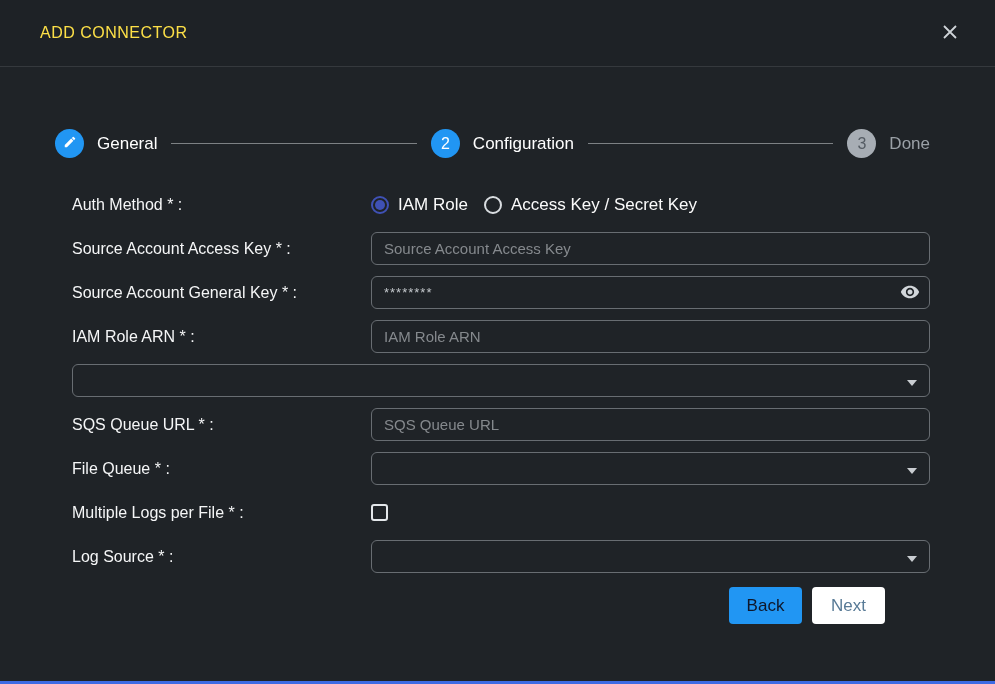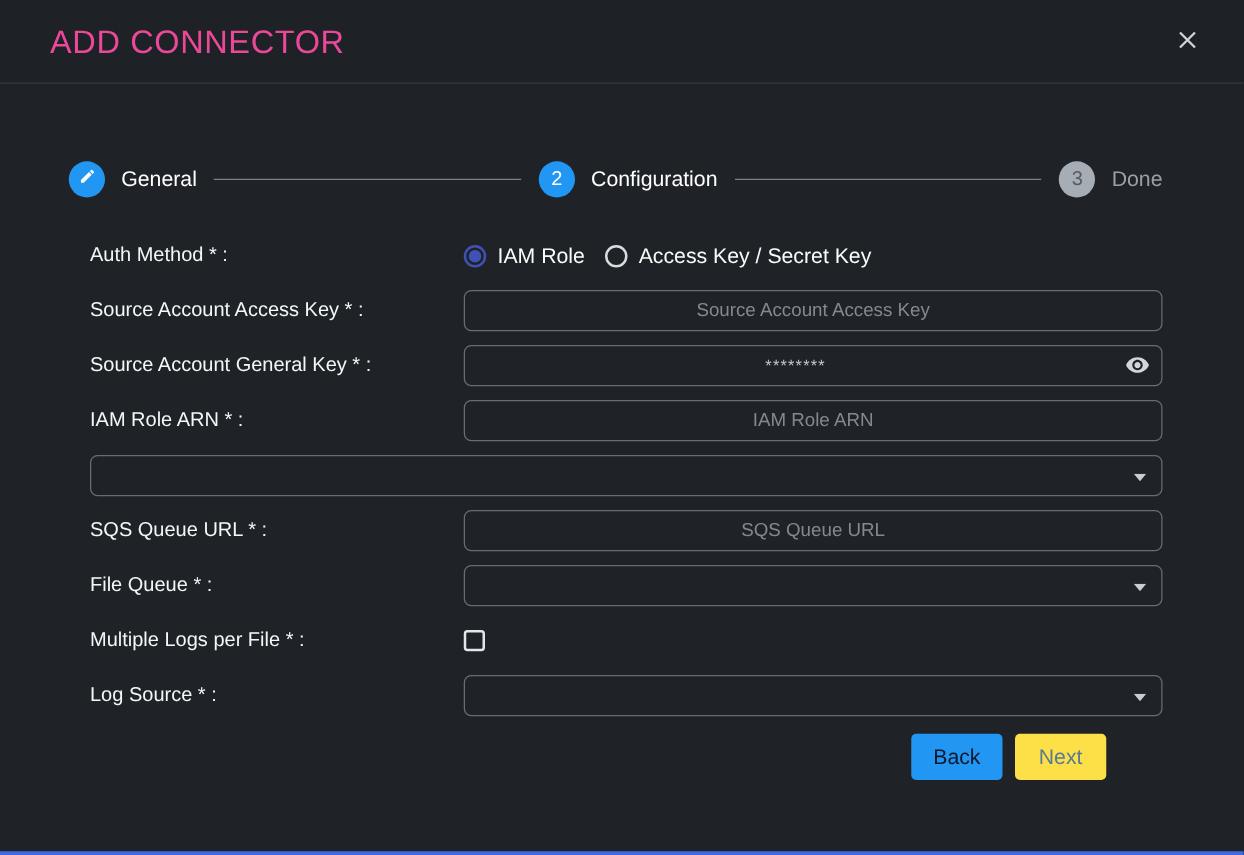--- a/index.html
+++ b/index.html
@@ -15,23 +15,23 @@
   .modal-header {
     height: 67px;
     display: flex;
     align-items: center;
     justify-content: space-between;
     padding: 0 32px 0 40px;
     background: #1e2226;
     border-bottom: 1px solid #35393d;
   }
   .modal-title {
-    font-size: 26px;
+    font-size: 16px;
     letter-spacing: 0.5px;
-    color: #ec4899;
+    color: #fde047;
     font-weight: 400;
   }
   .close-btn {
     width: 26px; height: 26px;
     display: flex; align-items: center; justify-content: center;
     cursor: pointer;
     background: none; border: none;
   }
 
   
@@ -73,21 +73,20 @@
   .text-input {
     width: 100%; height: 33px;
     background: transparent;
     border: 1px solid #686d72;
     border-radius: 6px;
     padding: 0 12px;
     color: #c3c7cb;
     font-size: 15px;
     font-family: "Liberation Sans", sans-serif;
     outline: none;
-    text-align: center;
   }
   .text-input::placeholder { color: #85898d; opacity: 1; }
   .masked { font-size: 13px; letter-spacing: 1px; padding-right: 40px; }
 
   .eye-btn {
     position: absolute; right: 10px; top: 6px;
     background: none; border: none; cursor: pointer;
     display: flex; align-items: center; justify-content: center;
   }
 
@@ -144,21 +143,21 @@
     height: 37px;
     min-width: 73px;
     border: none;
     border-radius: 4px;
     font-size: 17px;
     font-family: "Liberation Sans", sans-serif;
     padding: 0 16px;
     cursor: pointer;
   }
   .btn-back { background: #2196f3; color: #0f172a; }
-  .btn-next { background: #fde047; color: #587a96; cursor: default; }
+  .btn-next { background: #ffffff; color: #587a96; cursor: default; }
 
   .bottom-bar {
     position: absolute;
     left: 0; right: 0; bottom: 0;
     height: 3px;
     background: #3e6be4;
   }
 </style>
 </head>
 <body>

